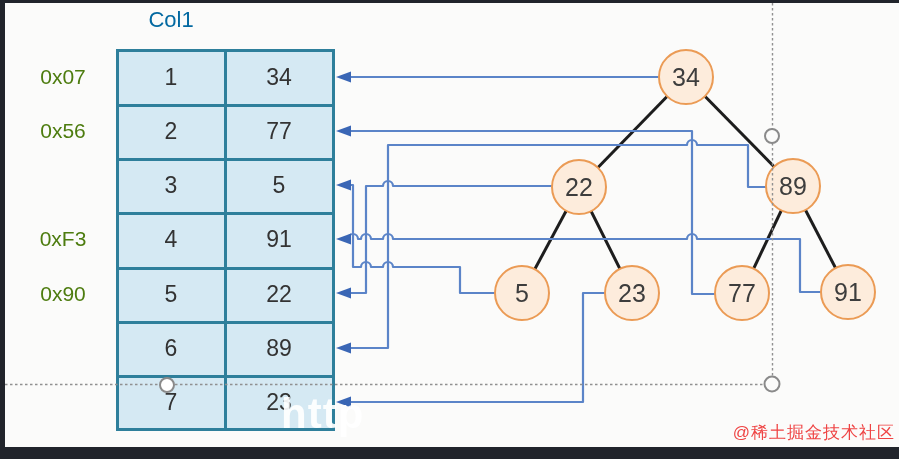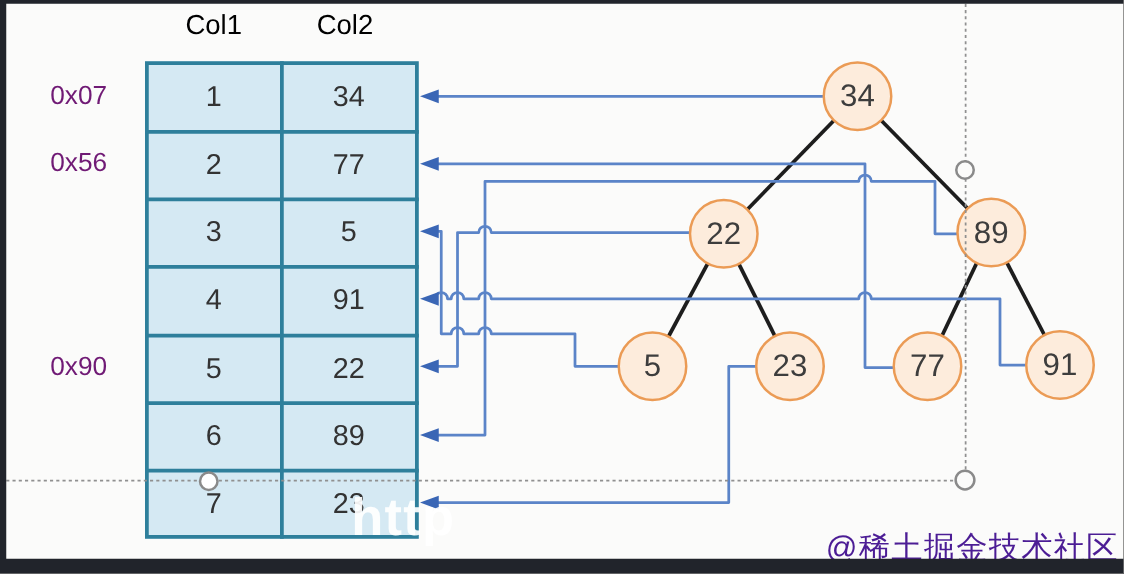--- a/index.html
+++ b/index.html
@@ -6,63 +6,63 @@
   .screen{
     position:relative;width:899px;height:459px;overflow:hidden;
     background:#fbfbfa;font-family:"Liberation Sans",sans-serif;
   }
   .frame{position:absolute;background:#21242b;}
   .frame.top{left:0;top:0;width:899px;height:3px;}
   .frame.left{left:0;top:0;width:5px;height:448px;}
   .frame.bottom{left:0;top:447px;width:899px;height:12px;}
 
   .col-header{position:absolute;top:7px;width:108px;text-align:center;
-    font-size:22px;color:#000000;}
+    font-size:22px;color:#0369a1;}
   .row-label{position:absolute;left:20px;width:86px;height:30px;text-align:center;
-    font-size:21px;color:#701a75;line-height:30px;}
+    font-size:21px;color:#4d7c0f;line-height:30px;}
 
   .mem-table{position:absolute;left:116px;top:49px;width:219px;height:382px;
     background:#d5e9f3;border:3px solid #2e7f9b;box-sizing:border-box;}
   .divider{position:absolute;background:#2e7f9b;}
   .divider.v{left:224px;top:49px;width:2.5px;height:382px;}
   .divider.h{left:116px;width:219px;height:2.5px;}
   .cell{position:absolute;width:100px;height:30px;text-align:center;
     font-size:23px;color:#333;line-height:30px;}
 
   svg.layer{position:absolute;left:0;top:0;}
 
   .tnode{position:absolute;width:56px;height:56px;border-radius:50%;
     background:#fdecdc;border:2.5px solid #eb9b55;box-sizing:border-box;
     display:flex;align-items:center;justify-content:center;
     font-size:25px;color:#3d3d3d;}
 
   .wm-http{position:absolute;left:281px;top:390px;font-size:42px;font-weight:600;
     color:rgba(255,255,255,0.92);letter-spacing:1px;}
-  .wm-community{position:absolute;right:4px;top:421px;font-size:25px;
-    color:#4c1d95;letter-spacing:1px;}
+  .wm-community{position:absolute;right:4px;top:421px;font-size:17px;
+    color:#ef4444;letter-spacing:1px;}
 </style>
 </head>
 <body>
 
 <div class="screen">
 
   <div class="mem-table"></div>
   <div class="divider v"></div>
   <div class="divider h" style="top:104px"></div>
   <div class="divider h" style="top:158px"></div>
   <div class="divider h" style="top:212px"></div>
   <div class="divider h" style="top:267px"></div>
   <div class="divider h" style="top:321px"></div>
   <div class="divider h" style="top:375px"></div>
 
   <div class="col-header" style="left:117px">Col1</div>
-  <div class="col-header" style="left:222px">Col2</div>
 
   <div class="row-label" style="top:62px">0x07</div>
   <div class="row-label" style="top:116px">0x56</div>
+  <div class="row-label" style="top:224px">0xF3</div>
   <div class="row-label" style="top:279px">0x90</div>
 
   <div class="cell" style="left:121px;top:62px">1</div>
   <div class="cell" style="left:121px;top:116px">2</div>
   <div class="cell" style="left:121px;top:170px">3</div>
   <div class="cell" style="left:121px;top:224px">4</div>
   <div class="cell" style="left:121px;top:279px">5</div>
   <div class="cell" style="left:121px;top:333px">6</div>
   <div class="cell" style="left:121px;top:387px">7</div>
 

